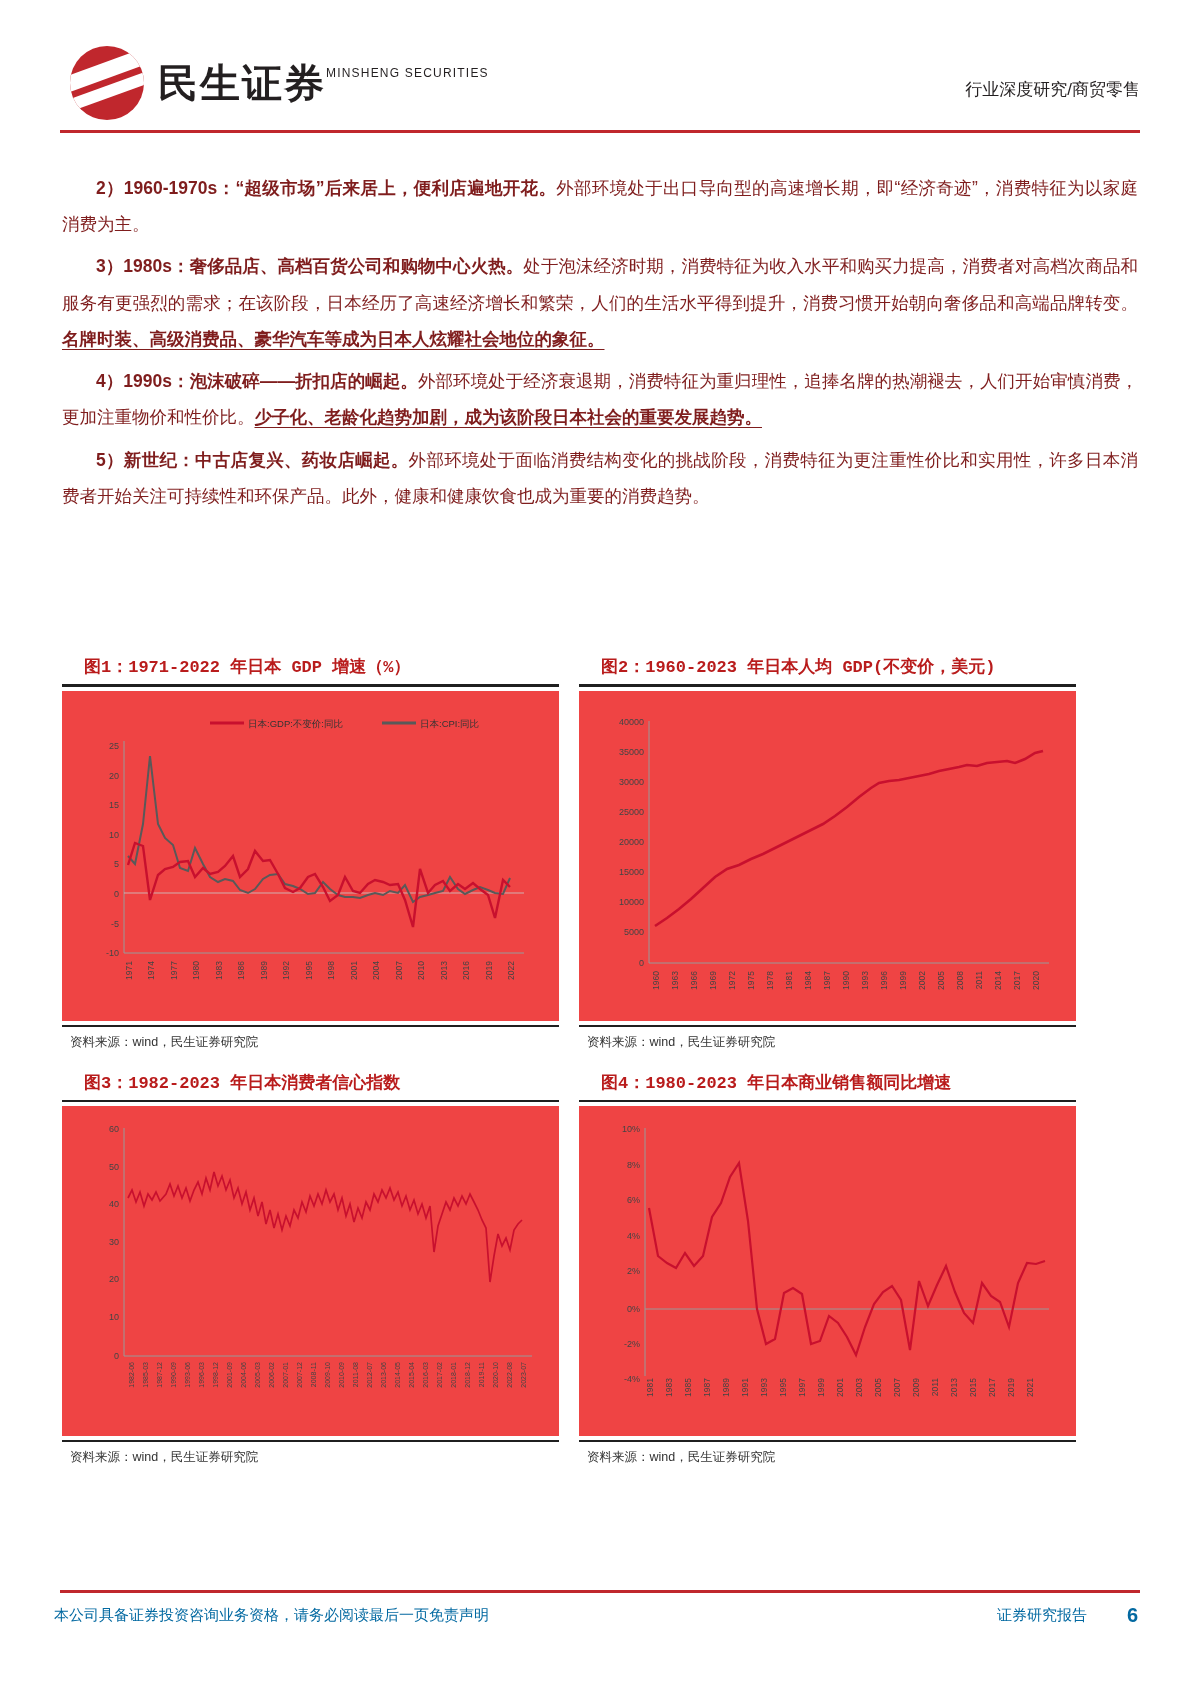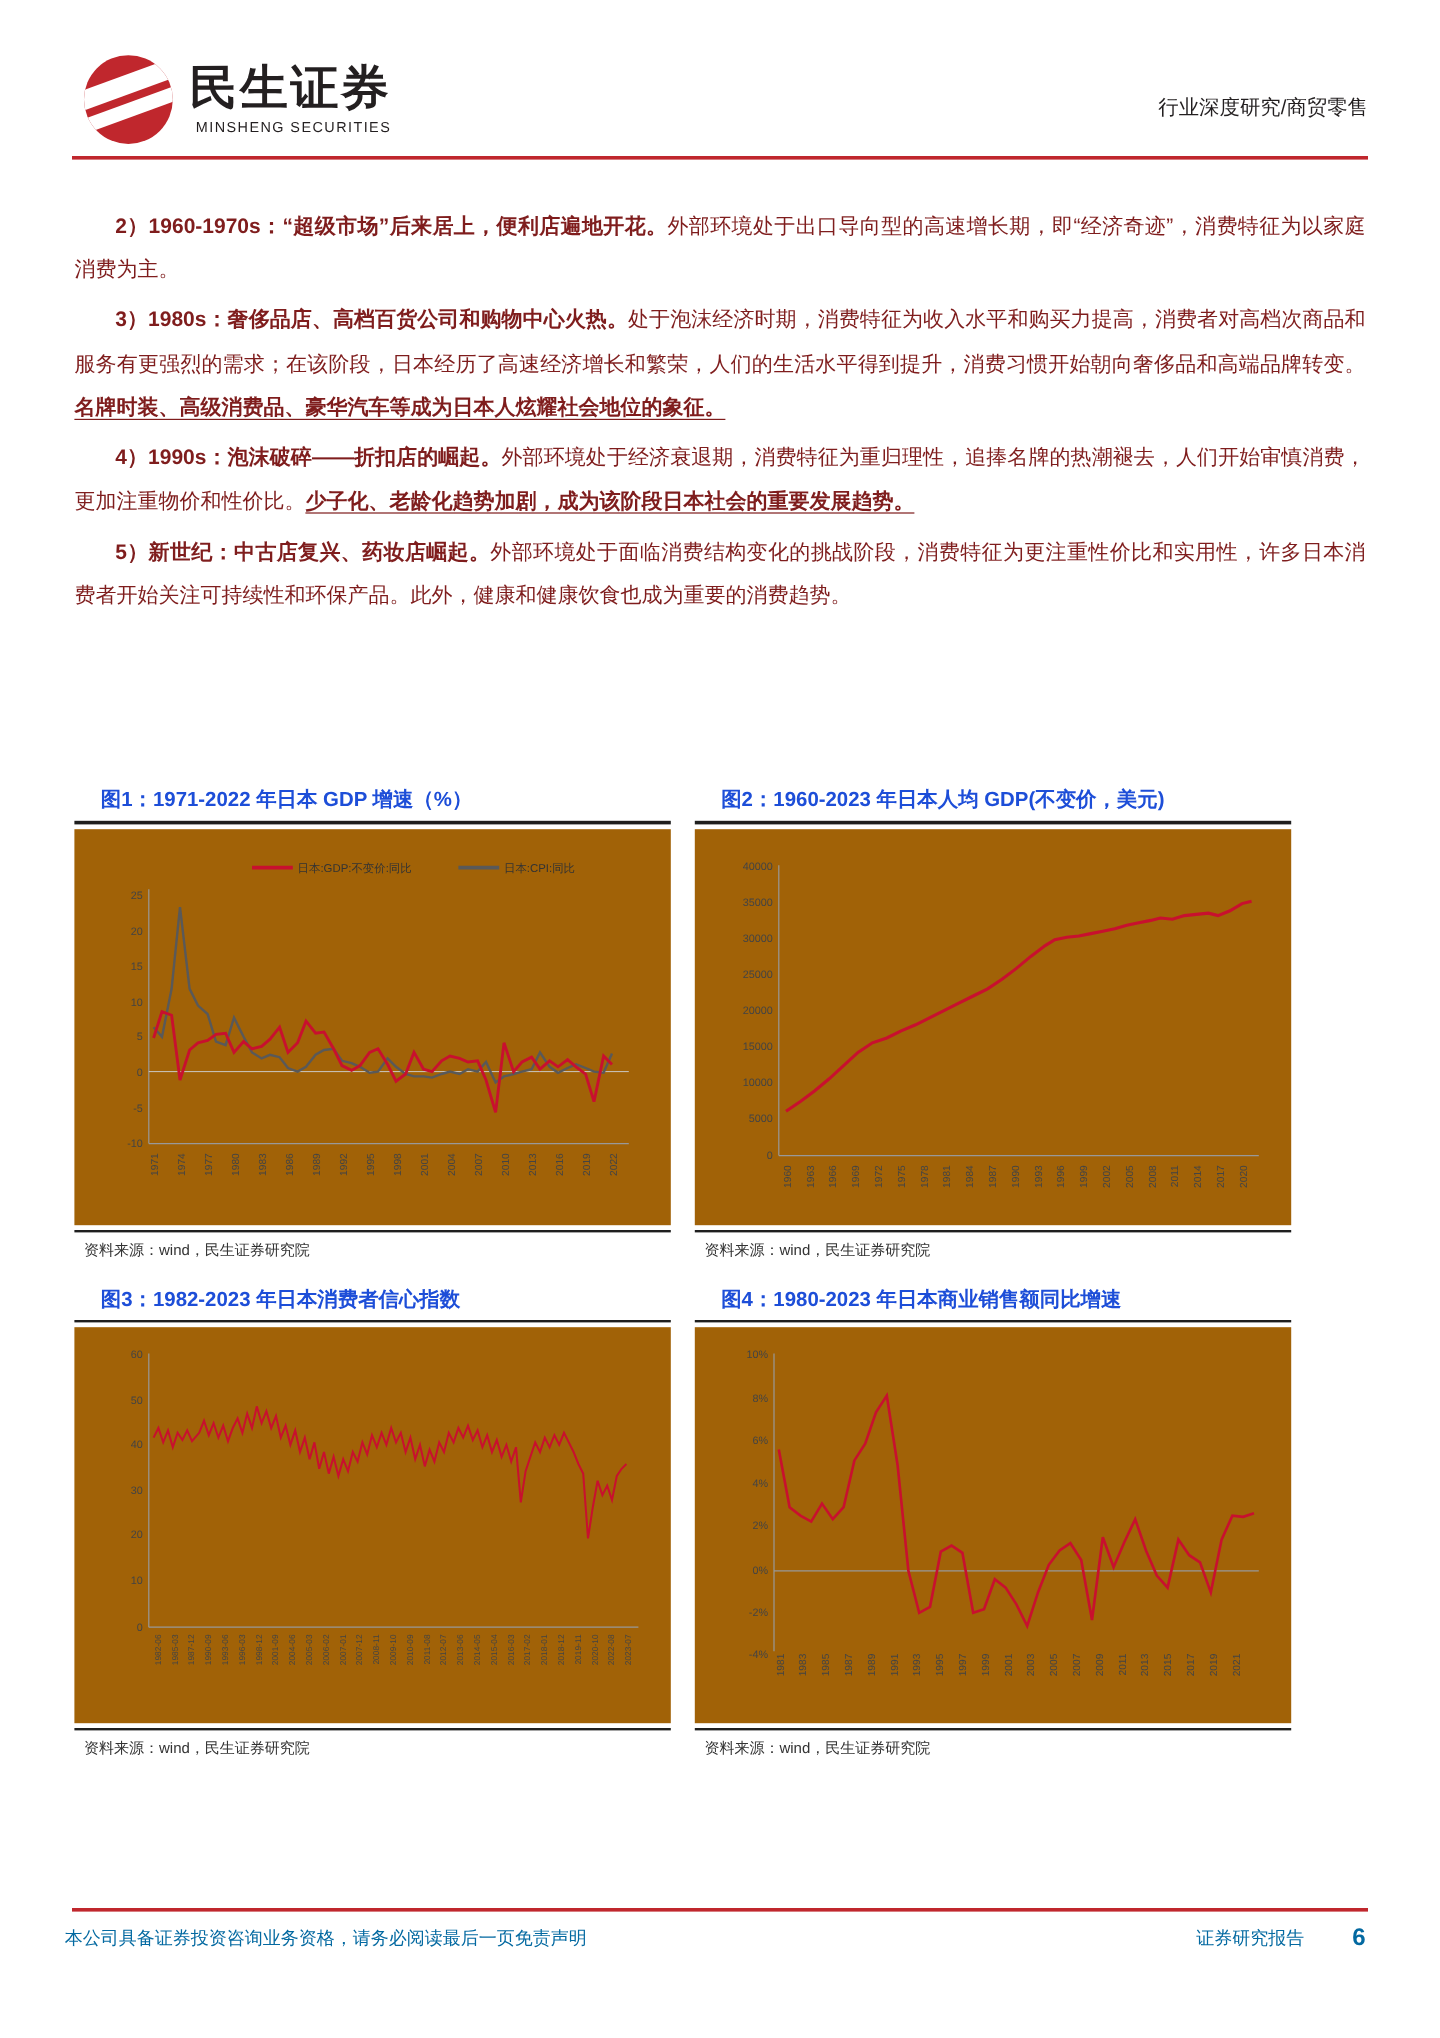--- a/index.html
+++ b/index.html
@@ -26,21 +26,21 @@
     flex:none;
   }
   .logo-mark:before{
     content:"";position:absolute;left:-6px;top:16px;width:86px;height:16px;
     background:#ffffff;transform:rotate(-20deg);
   }
   .logo-mark:after{
     content:"";position:absolute;left:-6px;top:40px;width:86px;height:12px;
     background:#ffffff;transform:rotate(-20deg);
   }
-  .logo-text{display:flex;flex-direction:column;justify-content:center;}
+  .logo-text{display:flex;flex-direction:row;justify-content:center;}
   .logo-cn{font-size:40px;font-weight:bold;letter-spacing:2px;color:#231f20;line-height:1.05;}
   .logo-en{font-size:12px;letter-spacing:1.2px;color:#231f20;margin-top:4px;text-align:right;}
   .header-right{
     position:absolute;right:0;top:36px;font-size:17px;color:#231f20;
   }
   .header-rule{
     position:absolute;left:0;right:0;top:88px;height:3px;background:#c0272d;
   }
   
   .content{
@@ -57,26 +57,26 @@
   .u{font-weight:bold;text-decoration:underline;text-underline-offset:4px;}
   
   .figures{
     position:absolute;left:62px;right:62px;top:655px;
   }
   .fig-row{display:flex;gap:20px;}
   .fig{
     width:497px;
   }
   .fig-title{
-    font-size:17px;font-weight:bold;color:#1d4ed8;
-    padding-left:22px;margin-bottom:6px;
+    font-size:17px;font-weight:bold;color:#b91c1c;
+    padding-left:22px;margin-bottom:6px;font-family:Liberation Mono, monospace;
   }
   .fig-title-rule{height:2.5px;background:#1f1f1f;margin-bottom:4px;}
   .fig-box{
-    height:330px;position:relative;background:#a16207;
+    height:330px;position:relative;background:#ef4444;
   }
   .fig-src{
     font-size:12.5px;color:#333;padding:7px 0 2px 8px;
     border-top:2.5px solid #1f1f1f;margin-top:4px;
   }
   .fig-row + .fig-row{margin-top:18px;}
   svg{display:block;}
   .closing{
     position:absolute;left:62px;right:62px;top:1462px;
     font-size:17.5px;line-height:2.05;font-weight:bold;

